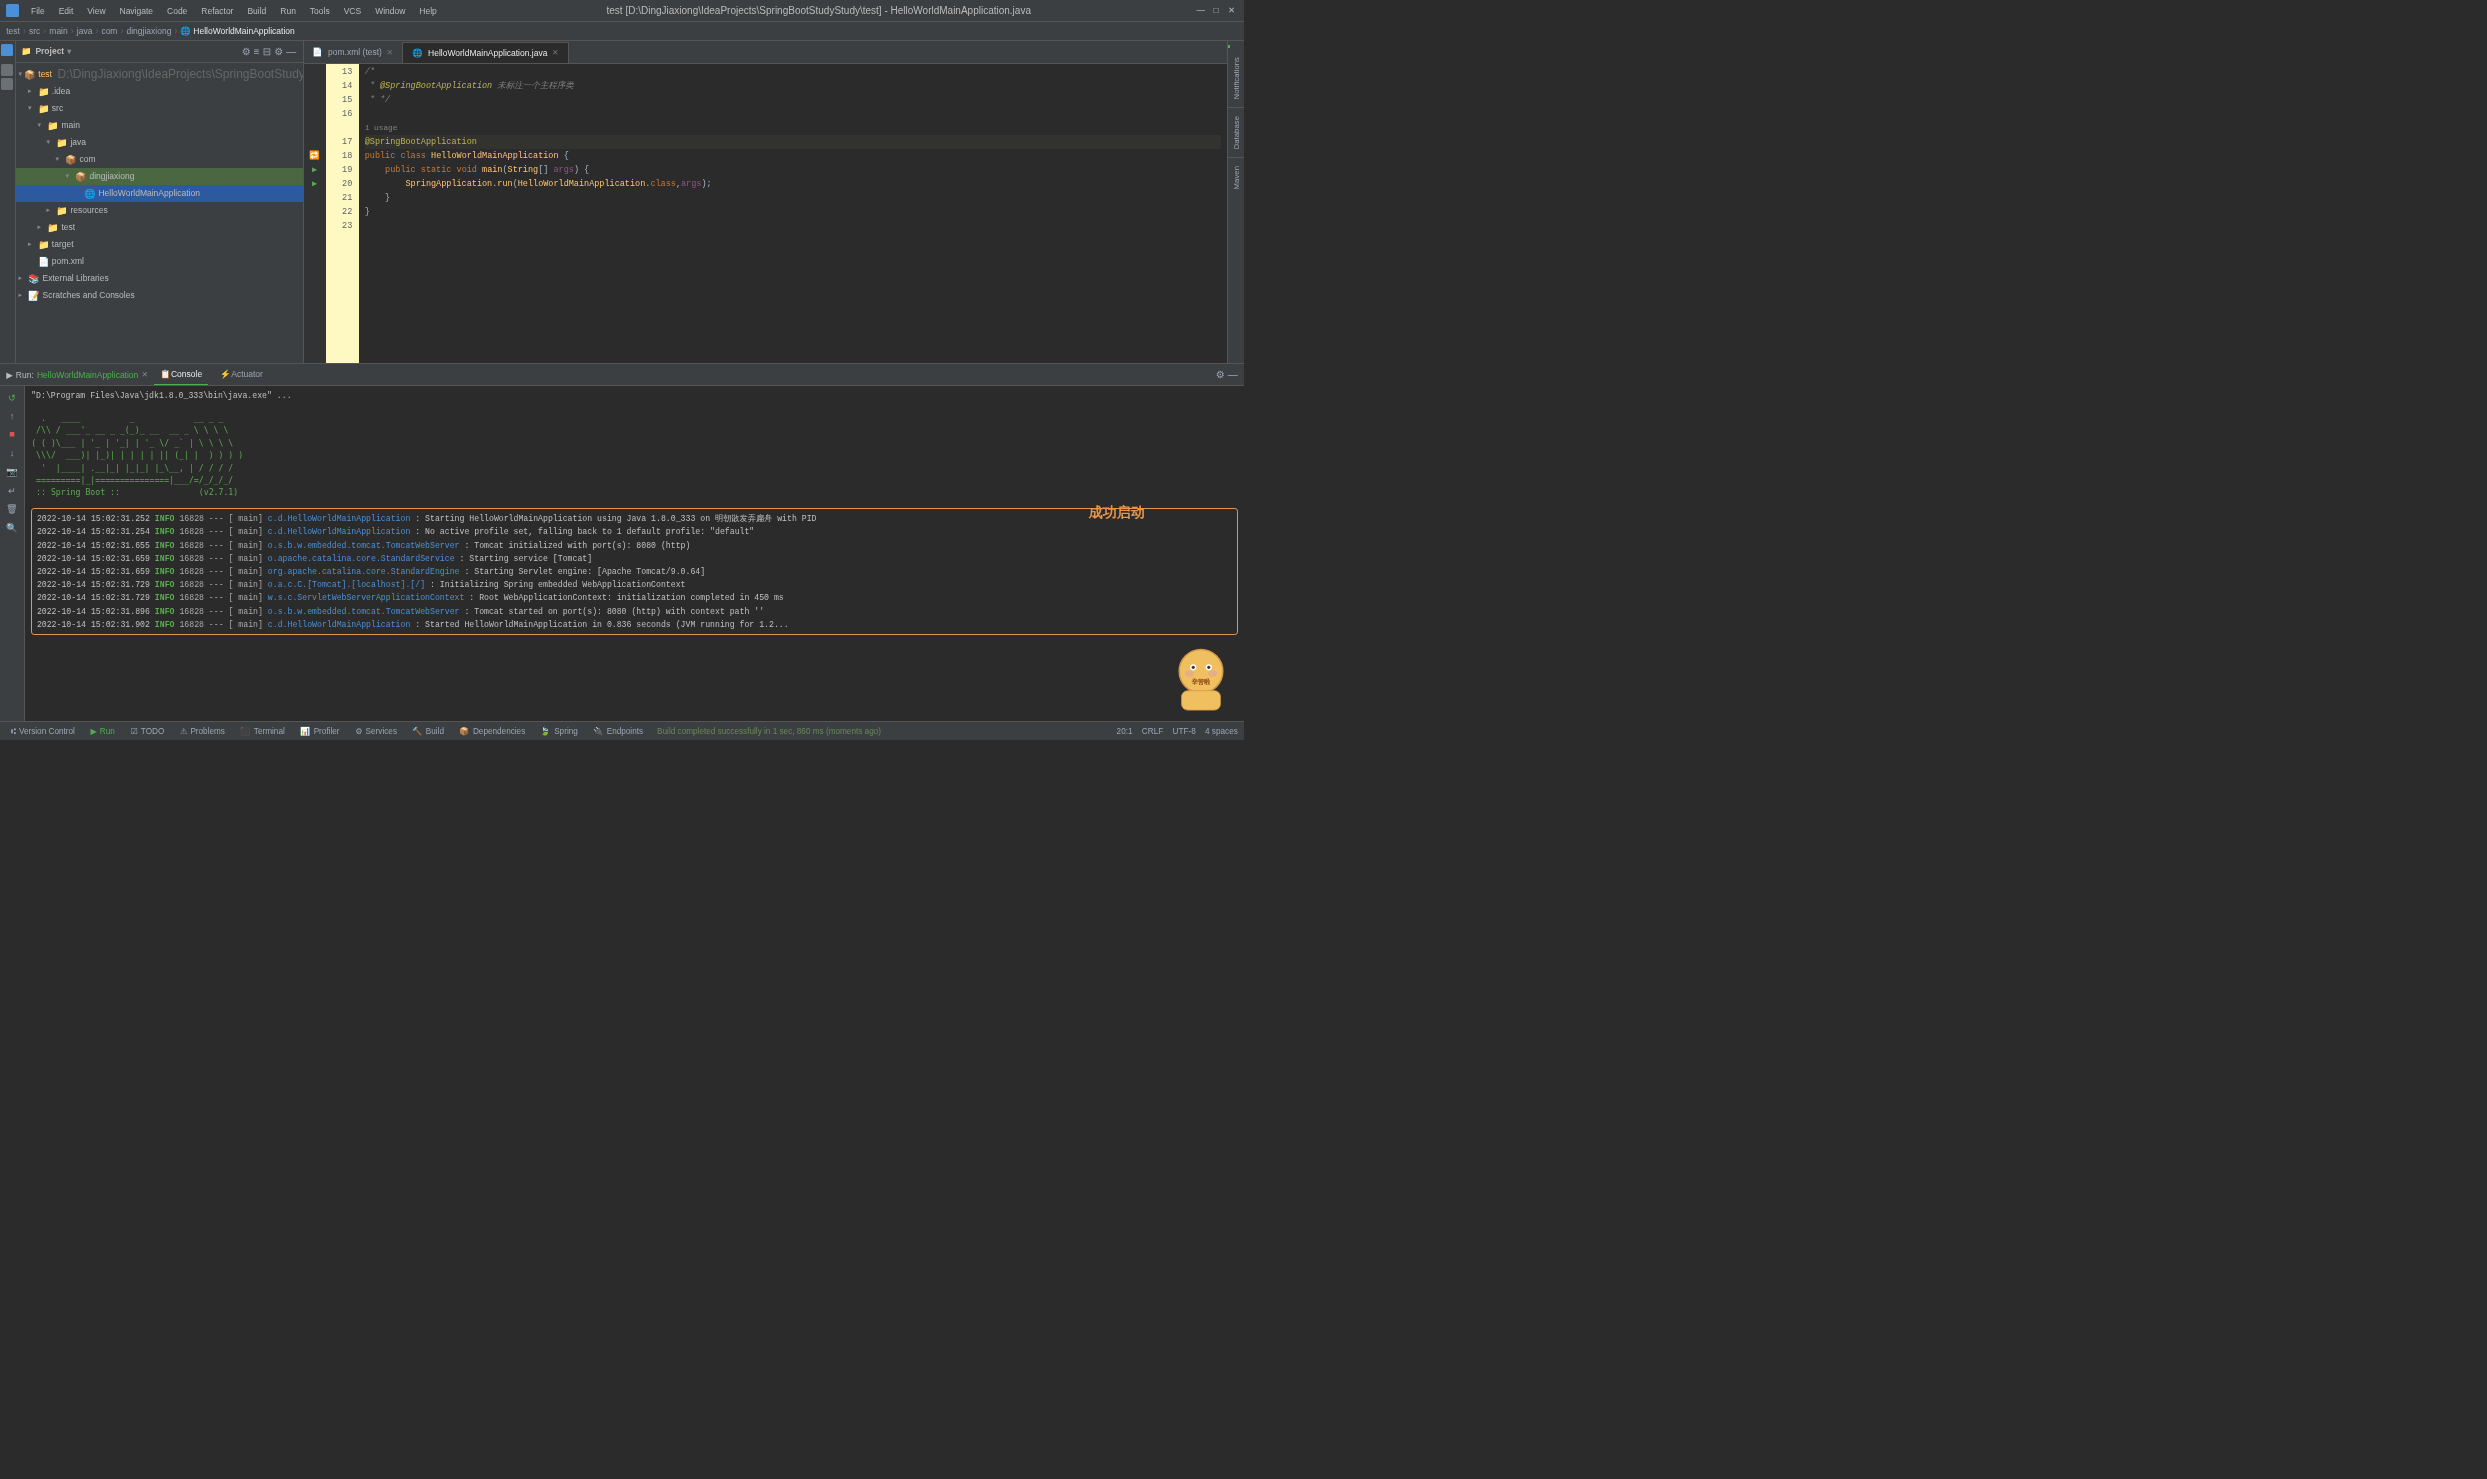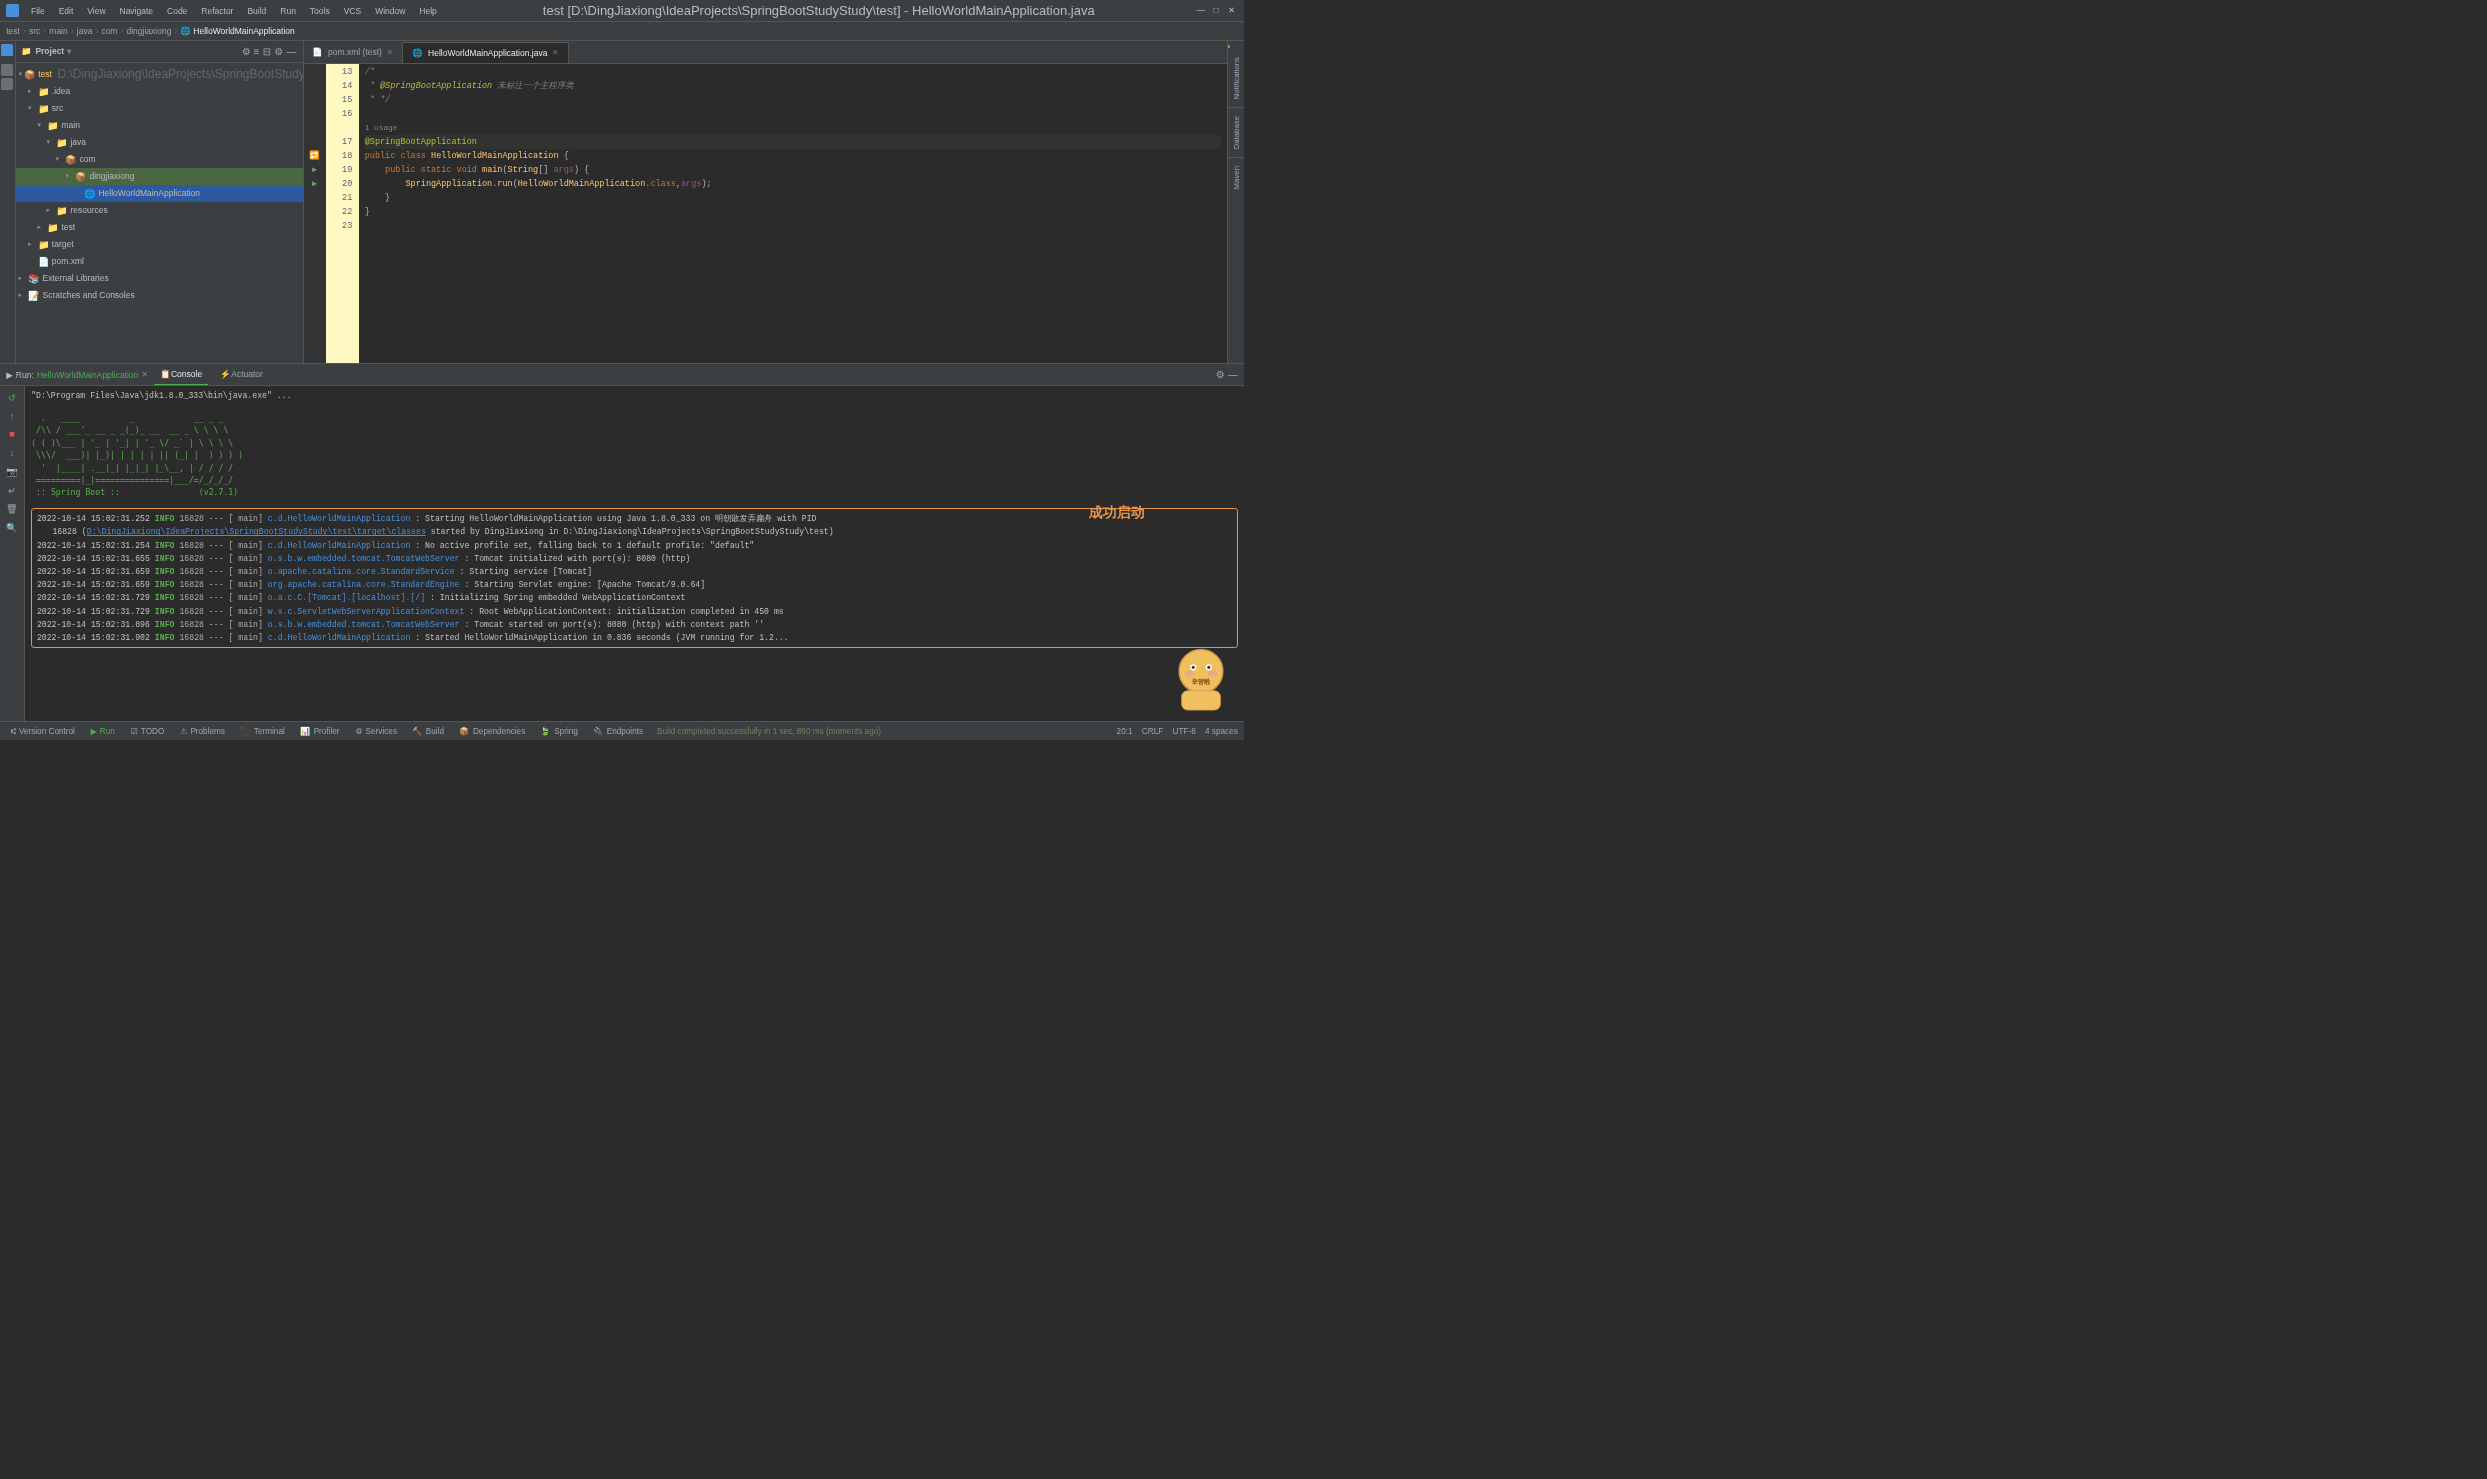--- a/index.html
+++ b/index.html
@@ -40,21 +40,21 @@
       display: flex;
       gap: 1.6px;
     }
     .title-bar-menu span {
       padding: 1.6px 6.2px;
       color: #bbb;
       font-size: 8.5px;
       cursor: pointer;
     }
     .title-bar-title {
-      font-size: 13px;
+      font-size: 10px;
       color: #bbb;
       flex: 1;
       text-align: center;
     }
     .title-bar-controls {
       display: flex;
       gap: 3.1px;
     }
     .title-bar-controls span {
       width: 12.4px; height: 12.4px;
@@ -659,23 +659,20 @@
       <div style="position:relative; margin-top:3.1px;">
         <div style="position:absolute; top:-1.6px; right:93px; color:#e8944a; font-size:14px; font-weight:bold; font-family:'Microsoft YaHei', sans-serif; z-index:10;">成功启动</div>
         <div style="border:1.6px solid #e8944a; border-radius:3.1px; padding:3.1px 4.7px;">
           <div>
             <span class="log-time">2022-10-14 15:02:31.252</span>
             <span style="color:#aaa;"> </span>
             <span class="log-info">INFO</span>
             <span class="log-pid"> 16828 --- [           main] </span>
             <span class="log-class">c.d.HelloWorldMainApplication</span>
             <span class="log-msg"> : Starting HelloWorldMainApplication using Java 1.8.0_333 on 明朝散发弄扁舟 with PID</span>
-          </div>
-          <div style="padding-left:15.5px;">
-            <span class="log-msg">16828 (</span><span style="color:#4a90d9; text-decoration:underline;">D:\DingJiaxiong\IdeaProjects\SpringBootStudyStudy\test\target\classes</span><span class="log-msg"> started by DingJiaxiong in D:\DingJiaxiong\IdeaProjects\SpringBootStudyStudy\test)</span>
           </div>
           <div>
             <span class="log-time">2022-10-14 15:02:31.254</span>
             <span class="log-info"> INFO</span>
             <span class="log-pid"> 16828 --- [           main] </span>
             <span class="log-class">c.d.HelloWorldMainApplication</span>
             <span class="log-msg"> : No active profile set, falling back to 1 default profile: "default"</span>
           </div>
           <div>
             <span class="log-time">2022-10-14 15:02:31.655</span>

